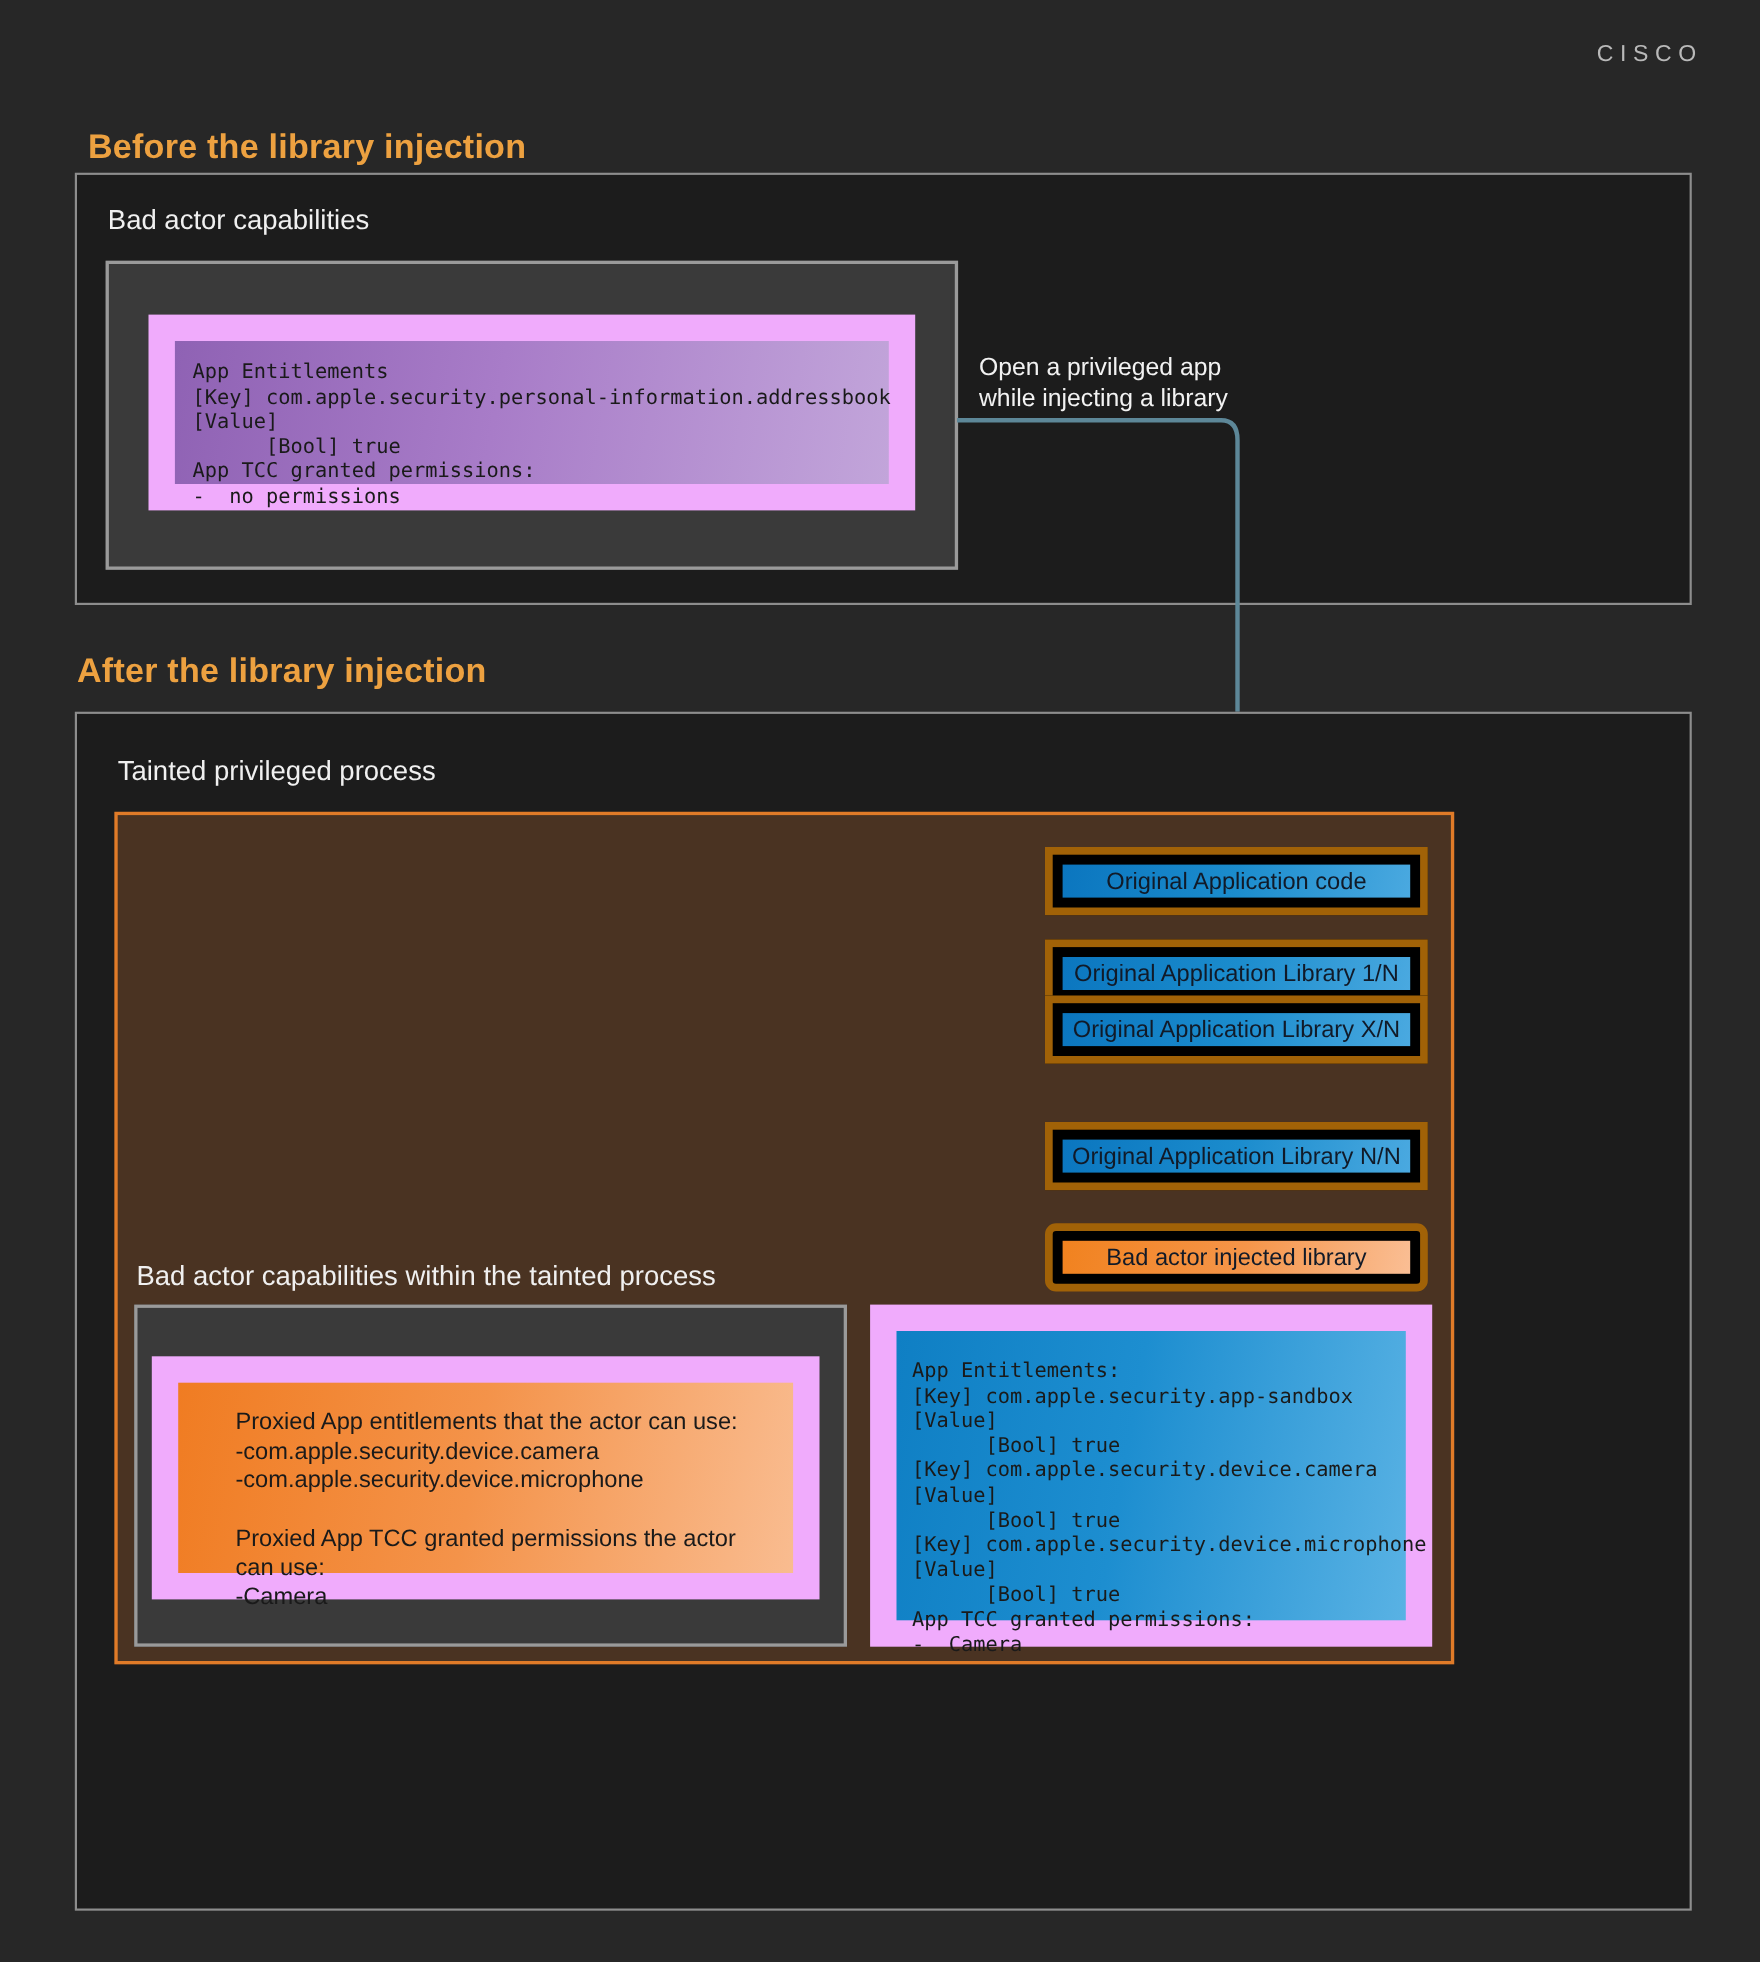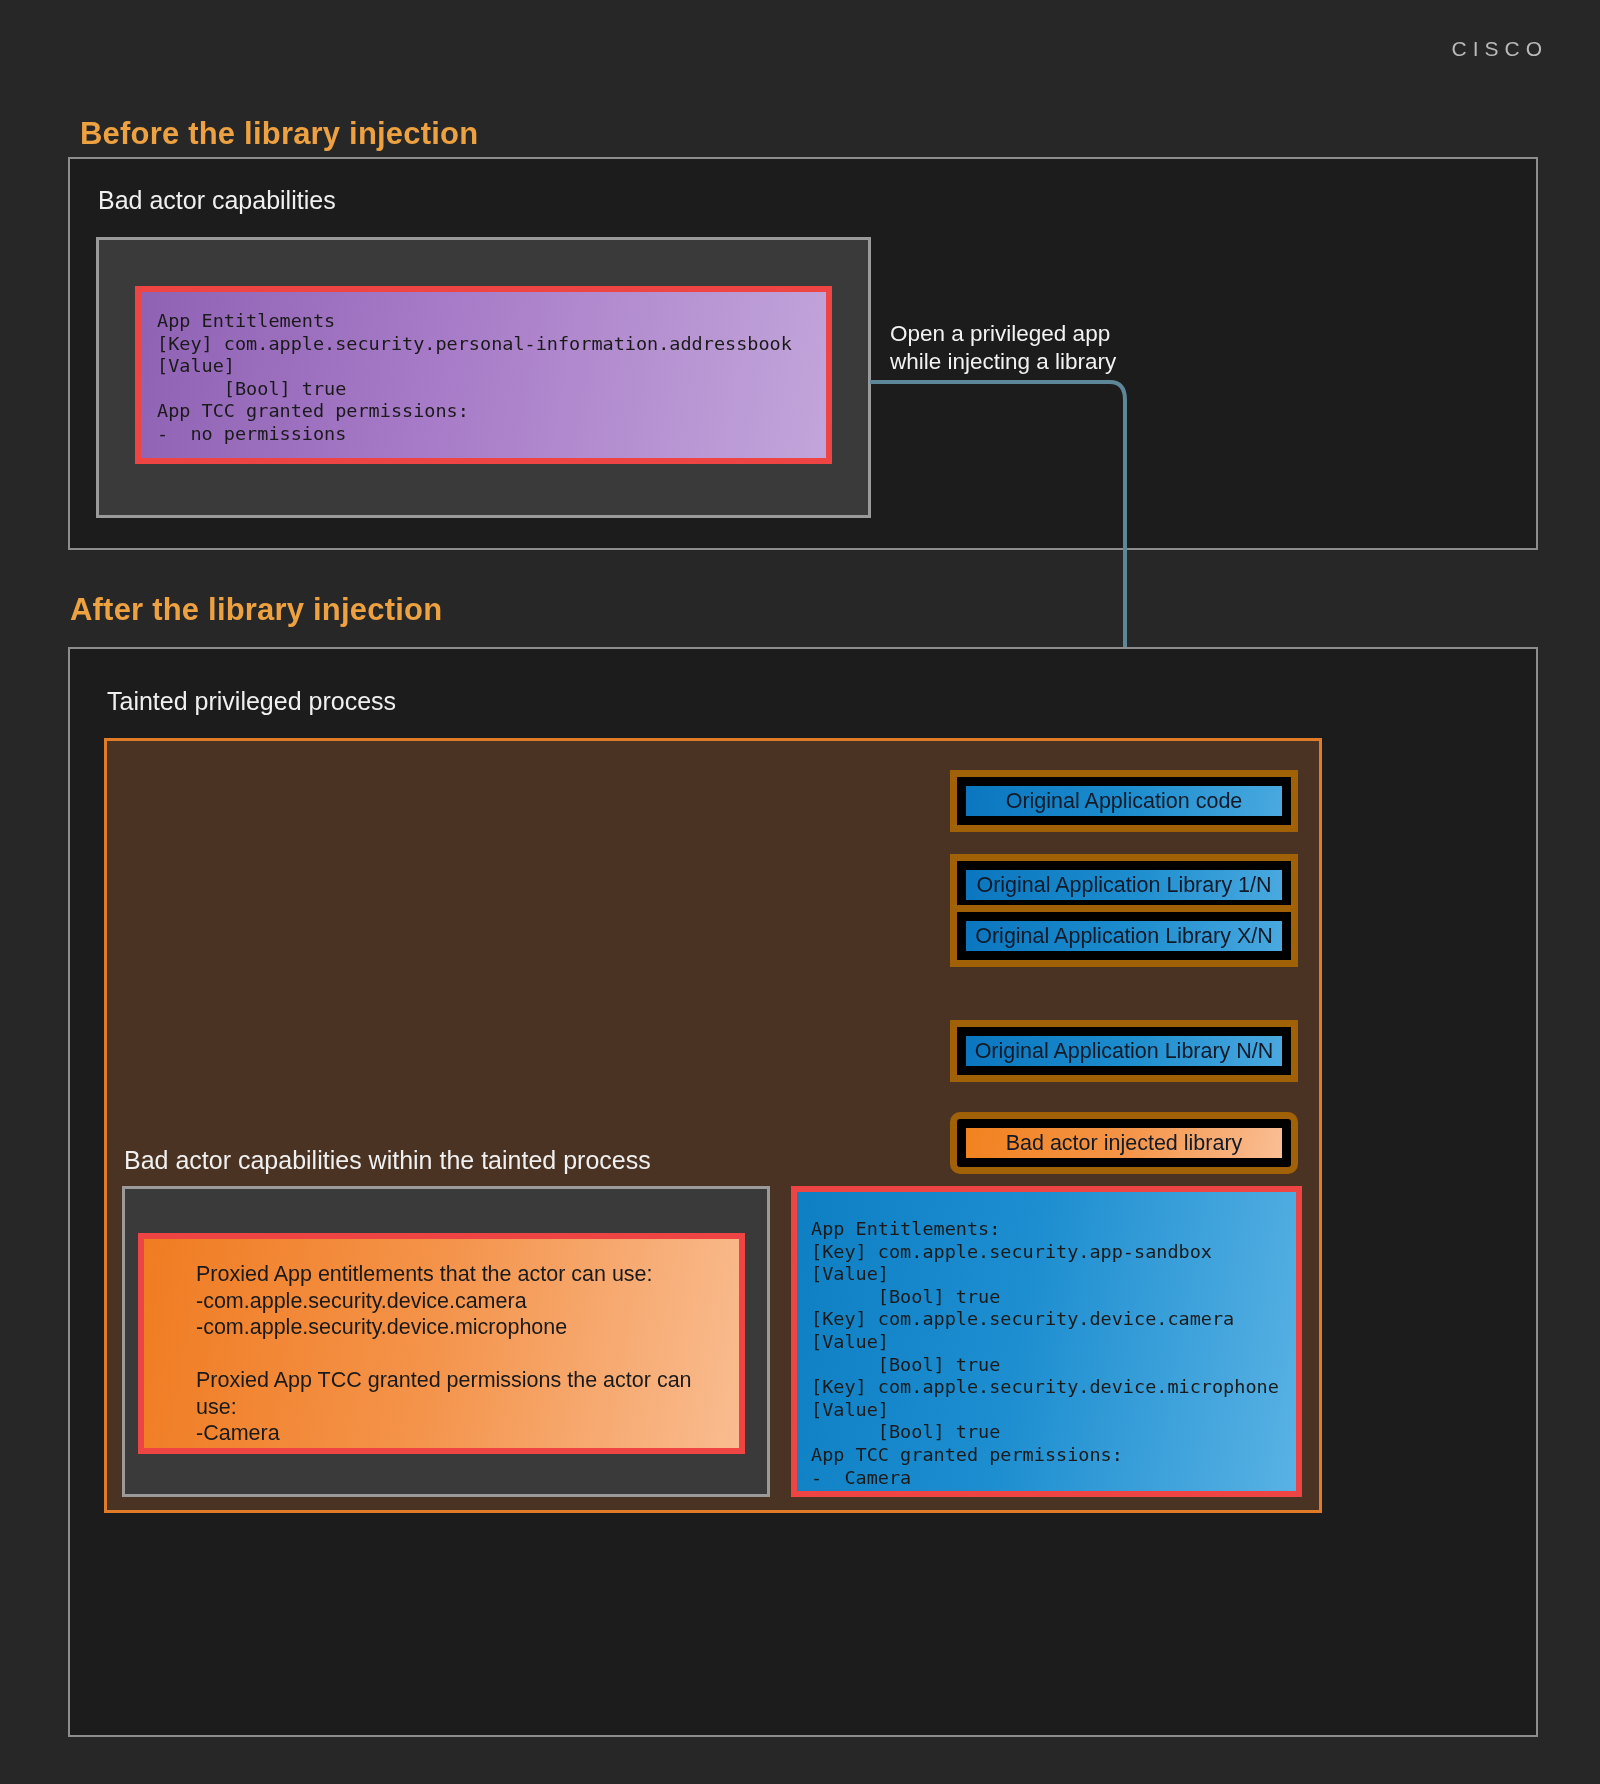--- a/index.html
+++ b/index.html
@@ -79,23 +79,23 @@
     border: 3px solid #9a9a9a;
     background: #3a3a3a;
     box-sizing: border-box;
   }
   #frame-before { left: 96px;  top: 237px;  width: 775px; height: 281px; }
   #frame-after  { left: 122px; top: 1186px; width: 648px; height: 311px; }
 
   
   .blackbox {
     position: absolute;
-    background: #ef4444;
-    box-sizing: border-box;
-    padding: 6px;
+    background: #f0abfc;
+    box-sizing: border-box;
+    padding: 24px;
   }
   .blackbox > .inner {
     width: 100%;
     height: 100%;
     box-sizing: border-box;
   }
 
   pre.code {
     margin: 0;
     font-family: "DejaVu Sans Mono", monospace;

